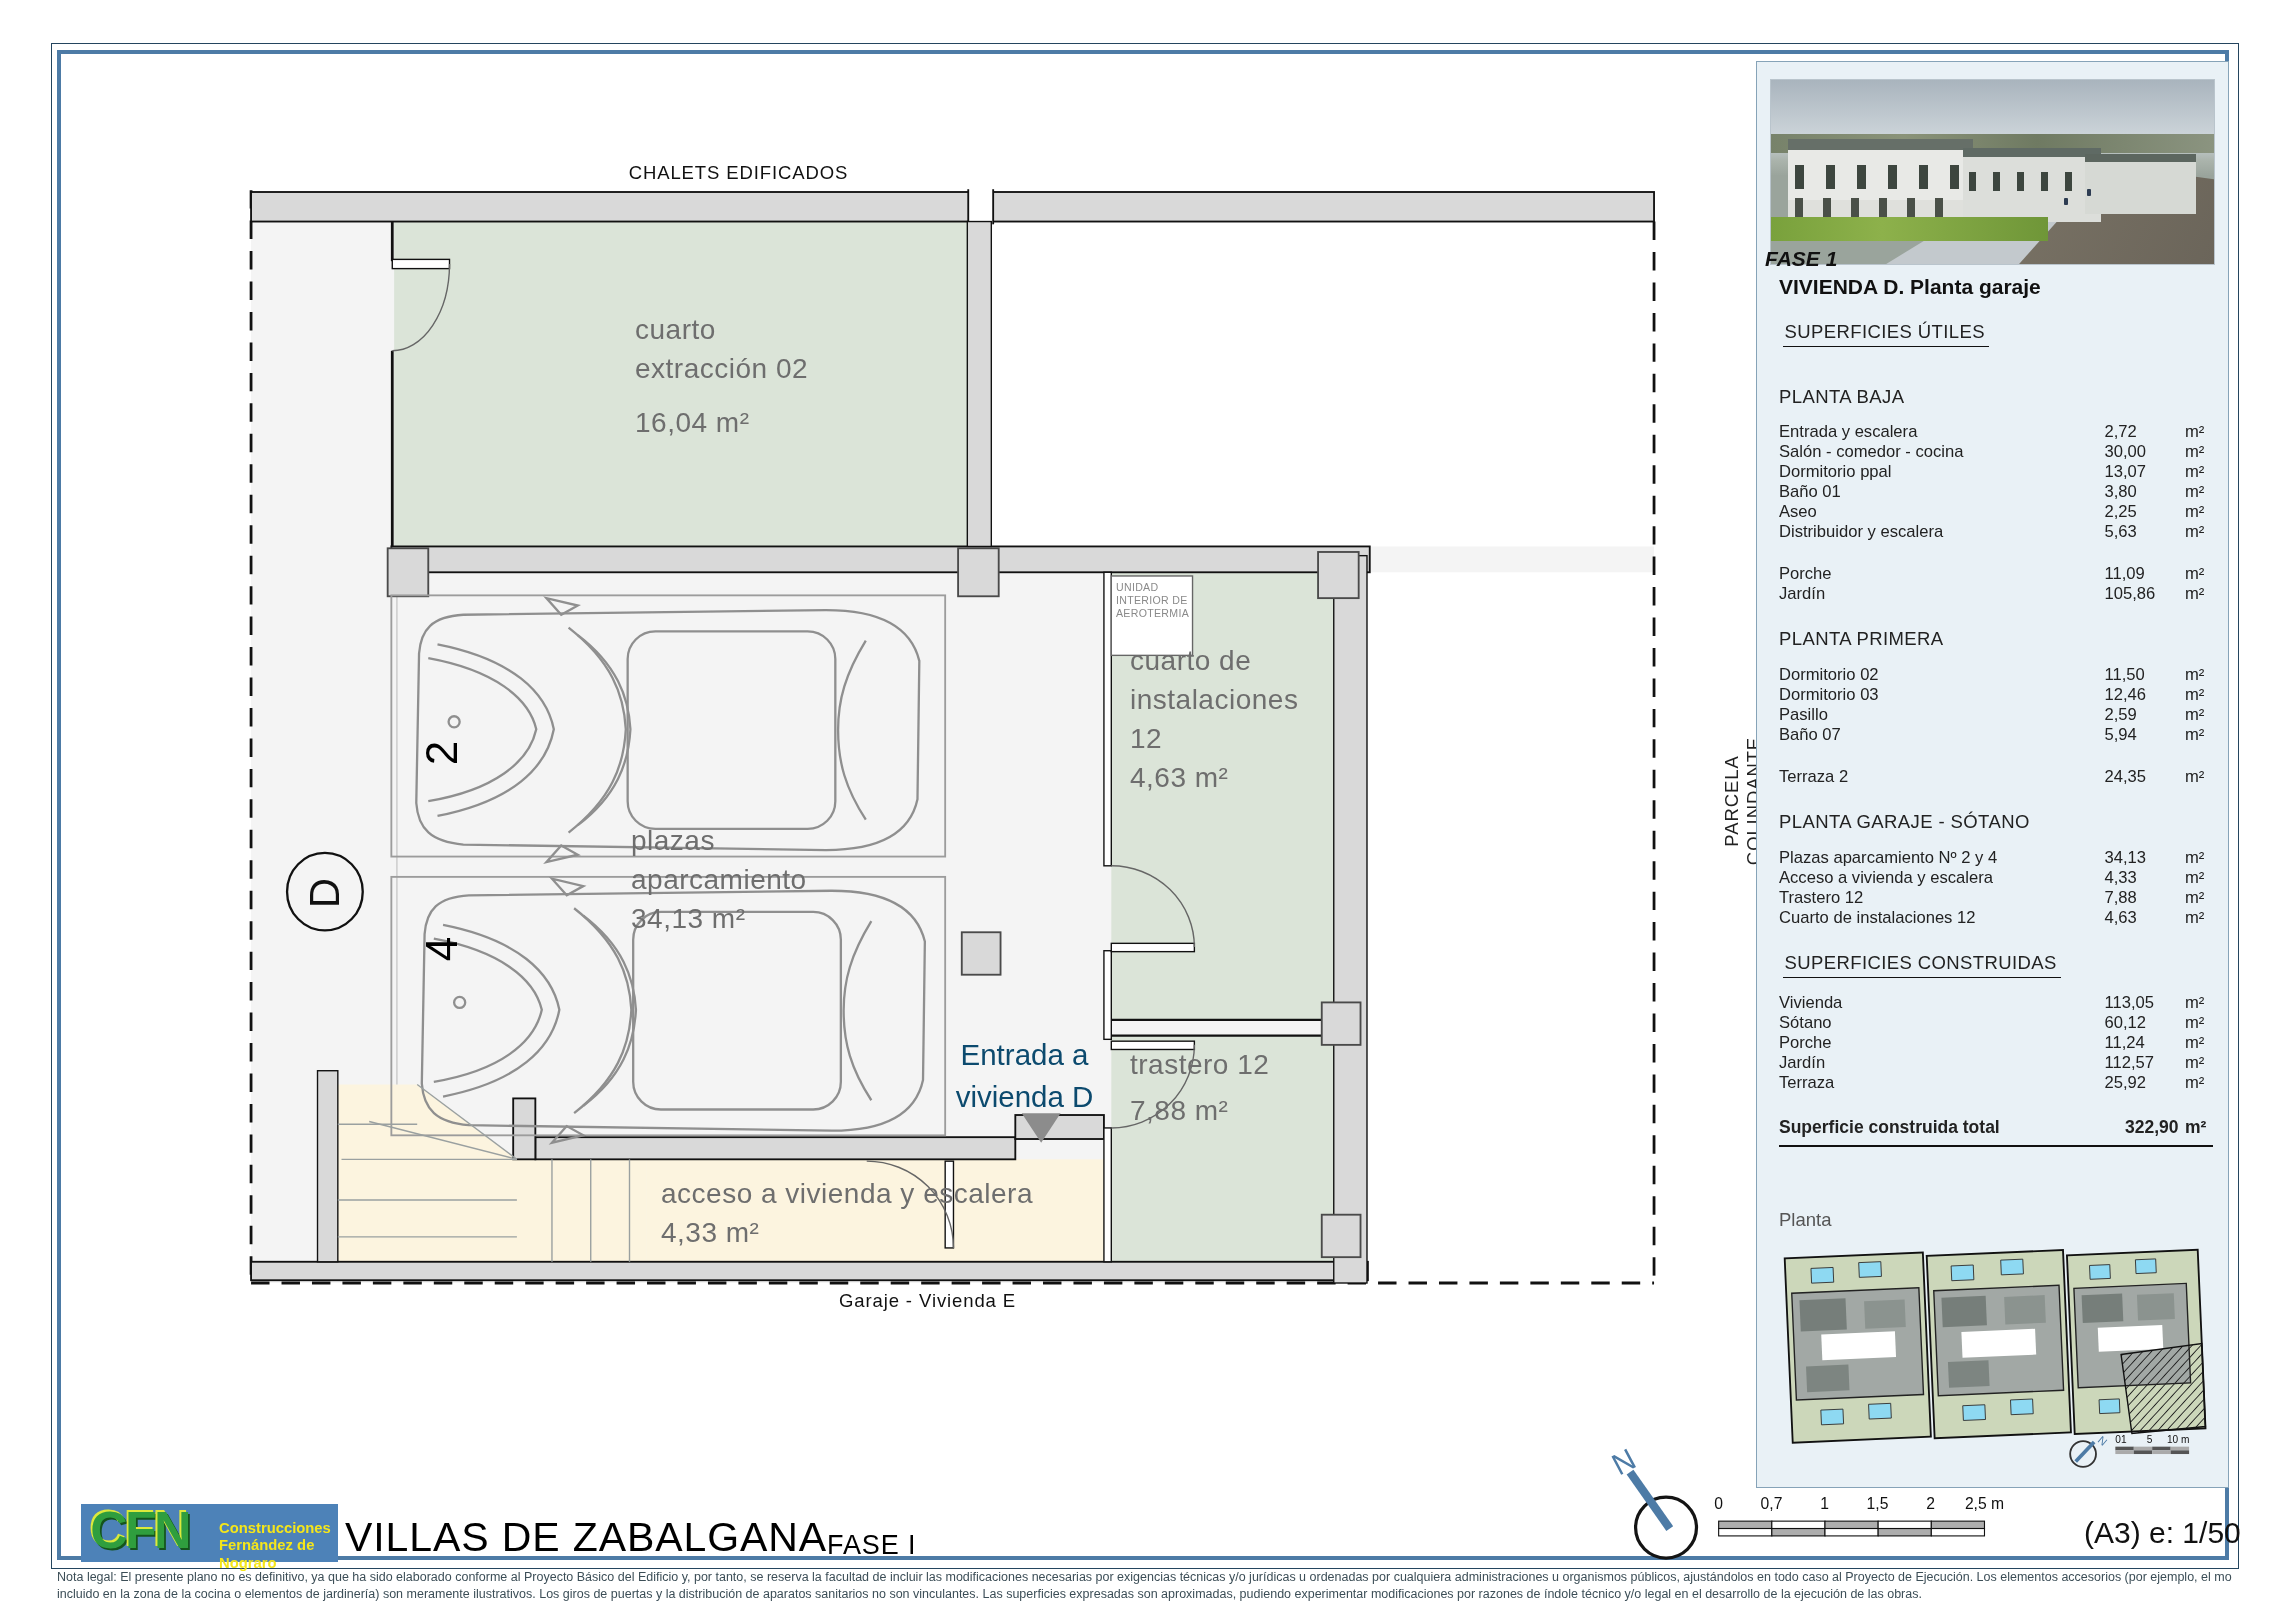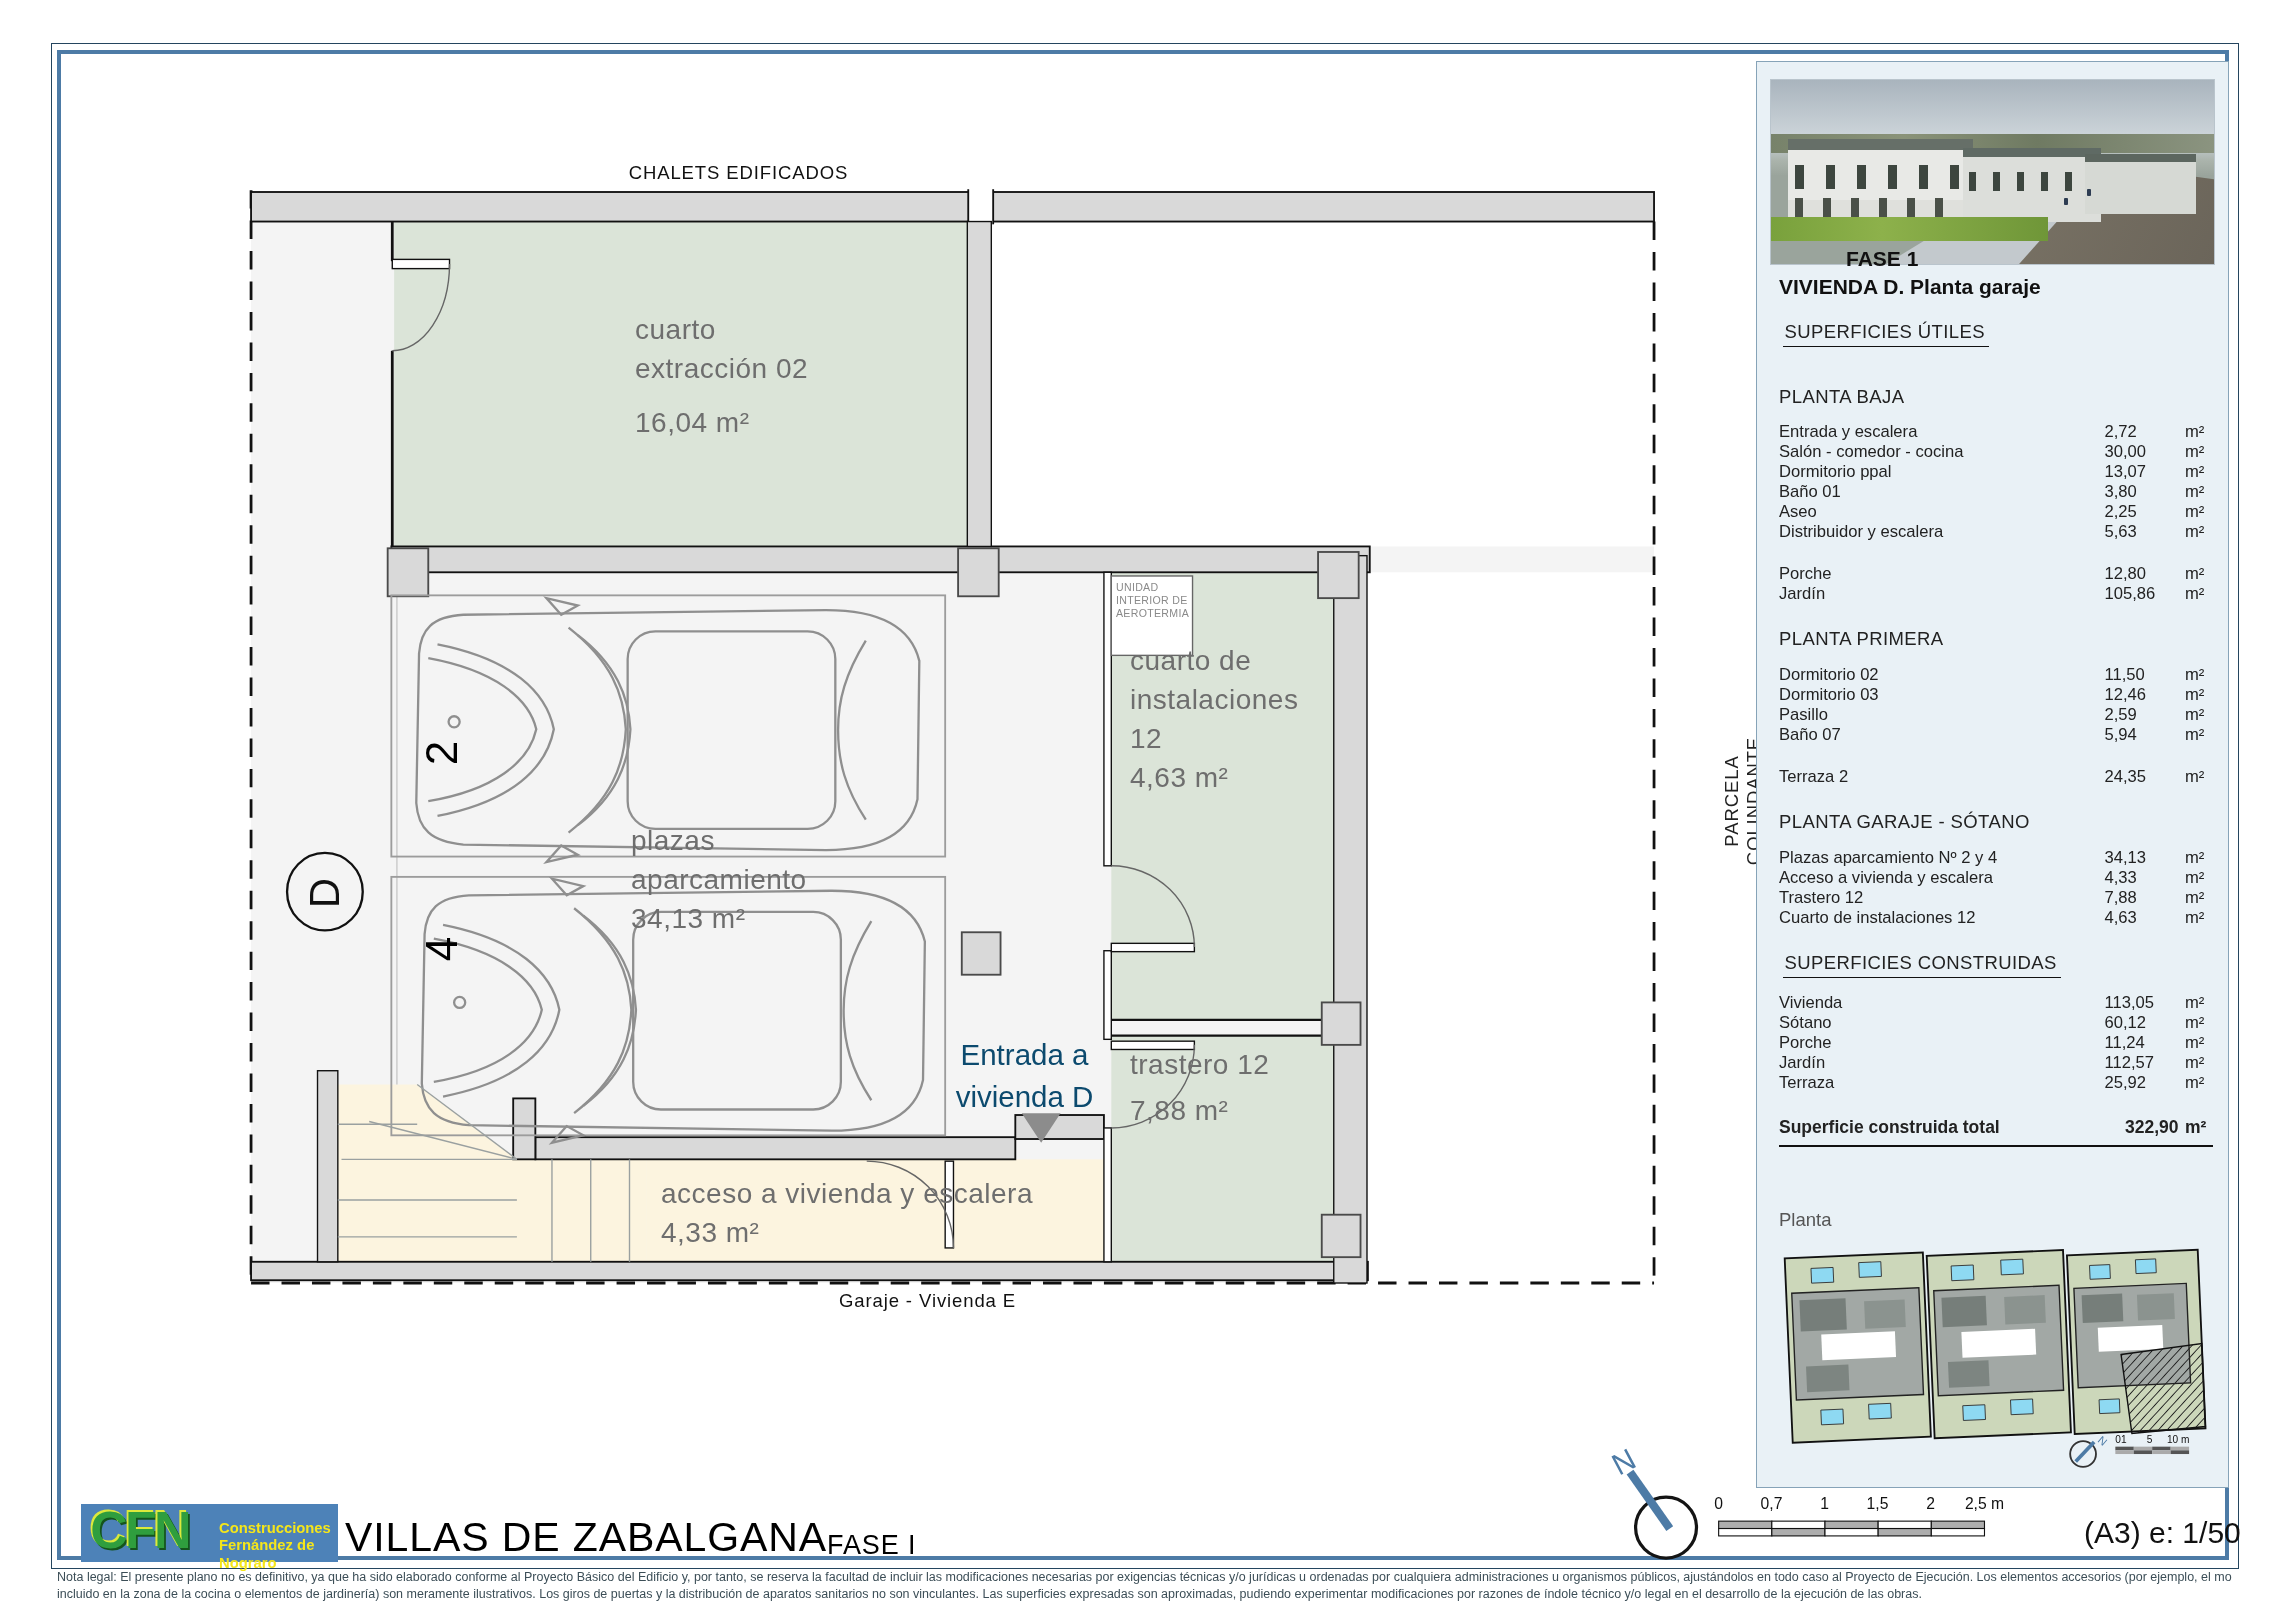--- a/index.html
+++ b/index.html
@@ -266,21 +266,21 @@
     <div class="ph ph-b1w"></div>
     <div class="ph ph-b1w2"></div>
     <div class="ph ph-b2"></div>
     <div class="ph ph-b2w"></div>
     <div class="ph ph-b3"></div>
     <div class="ph ph-lawn"></div>
     <div class="ph ph-dot" style="left:293px;top:118px;"></div>
     <div class="ph ph-dot" style="left:316px;top:109px;"></div>
   </div>
 
-  <div class="abs side-h1" style="left:1846px;top:247px;">FASE 1</div>
+  <div class="abs side-h1" style="left:1765px;top:247px;font-style:italic;">FASE 1</div>
   <div class="abs side-h1" style="left:1779px;top:275px;">VIVIENDA D. Planta garaje</div>
 
   <div class="abs areas" id="areas">
       <div class="sec"><div class="sec-title u">SUPERFICIES ÚTILES</div></div>
       <div class="sec">
         <div class="sec-title">PLANTA BAJA</div>
         <div class="grp">
           <div class="row">
             <span class="lbl">Entrada y escalera</span>
             <span class="val">2,72</span>
@@ -308,21 +308,21 @@
           </div>
           <div class="row">
             <span class="lbl">Distribuidor y escalera</span>
             <span class="val">5,63</span>
             <span class="unit">m²</span>
           </div>
         </div>
         <div class="grp">
           <div class="row">
             <span class="lbl">Porche</span>
-            <span class="val">12,80</span>
+            <span class="val">11,09</span>
             <span class="unit">m²</span>
           </div>
           <div class="row">
             <span class="lbl">Jardín</span>
             <span class="val">105,86</span>
             <span class="unit">m²</span>
           </div>
         </div>
       </div>
       <div class="sec">

